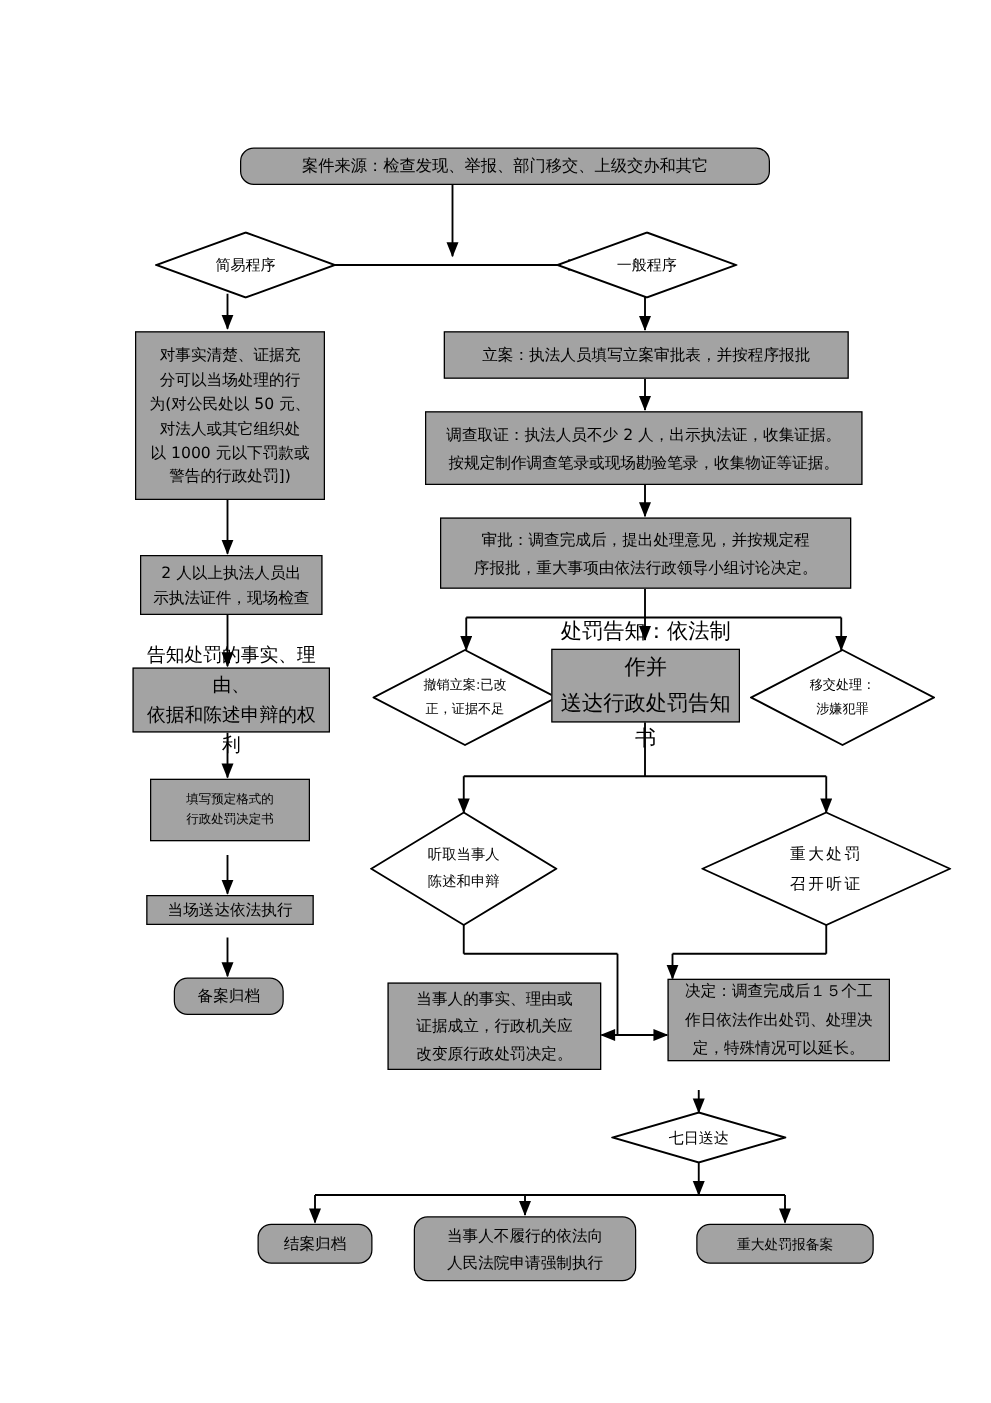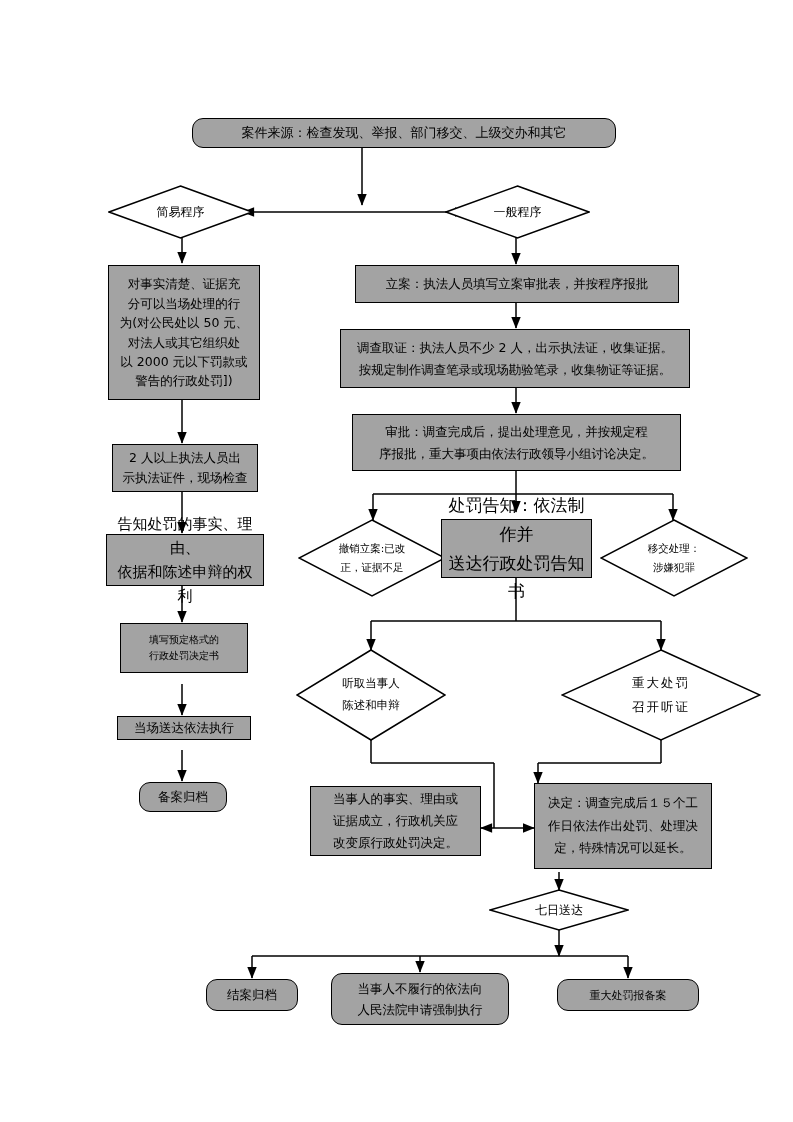--- a/index.html
+++ b/index.html
@@ -86,40 +86,40 @@
       <line x1="252" y1="956" x2="252" y2="978" marker-end="url(#ah)"></line>
       <line x1="420" y1="956" x2="420" y2="972" marker-end="url(#ah)"></line>
       <line x1="628" y1="956" x2="628" y2="978" marker-end="url(#ah)"></line>
     </g>
   </svg>
 
   <div class="node round" style="left:192px;top:118px;width:424px;height:30px;font-size:13px;">
     <span class="tx">案件来源：检查发现、举报、部门移交、上级交办和其它</span>
   </div>
 
-  <div class="dia" style="left:108px;top:185px;width:145px;height:54px;text-decoration:underline;">
+  <div class="dia" style="left:124px;top:185px;width:145px;height:54px;text-decoration:underline;">
     <svg class="shape" viewBox="0 0 145 54" preserveAspectRatio="none">
       <polygon points="72.5,1 144,27 72.5,53 1,27" fill="#fff" stroke="#000" stroke-width="1.5" vector-effect="non-scaling-stroke"></polygon>
     </svg>
     <div class="lbl" style="font-size:12px;">简易程序</div>
   </div>
 
   <div class="dia" style="left:445px;top:185px;width:145px;height:54px;">
     <svg class="shape" viewBox="0 0 145 54" preserveAspectRatio="none">
       <polygon points="72.5,1 144,27 72.5,53 1,27" fill="#fff" stroke="#000" stroke-width="1.5" vector-effect="non-scaling-stroke"></polygon>
     </svg>
     <div class="lbl" style="font-size:12px;">一般程序</div>
   </div>
 
   <div class="node rect" style="left:108px;top:265px;width:152px;height:135px;font-size:12.5px;line-height:1.55;padding:4px 6px;">
     <span class="tx">对事实清楚、证据充
 分可以当场处理的行
 为(对公民处以 50 元、
 对法人或其它组织处
-以 2000 元以下罚款或
+以 1000 元以下罚款或
 警告的行政处罚])</span>
   </div>
 
   <div class="node rect" style="left:112px;top:444px;width:146px;height:48px;font-size:12.5px;line-height:1.6;padding:2px 5px;">
     <span class="tx">2 人以上执法人员出
 示执法证件，现场检查</span>
   </div>
 
   <div class="node rect" style="left:106px;top:534px;width:158px;height:52px;font-size:15px;line-height:1.6;padding:2px 5px;">
     <span class="tx">告知处罚的事实、理由、
@@ -189,21 +189,21 @@
     <div class="lbl" style="font-size:12.5px;line-height:1.9;letter-spacing:2px;">重大处罚
 召开听证</div>
   </div>
 
   <div class="node rect" style="left:310px;top:786px;width:171px;height:70px;font-size:12.5px;line-height:1.75;padding:1px 4px;">
     <span class="tx">当事人的事实、理由或
 证据成立，行政机关应
 改变原行政处罚决定。</span>
   </div>
 
-  <div class="node rect" style="left:534px;top:783px;width:178px;height:86px;font-size:12.5px;line-height:1.8;padding:1px 4px;">
+  <div class="node rect" style="left:534px;top:783px;width:178px;height:66px;font-size:12.5px;line-height:1.8;padding:1px 4px;">
     <span class="tx">决定：调查完成后１５个工
 作日依法作出处罚、处理决
 定，特殊情况可以延长。</span>
   </div>
 
   <div class="dia" style="left:489px;top:889px;width:140px;height:42px;">
     <svg class="shape" viewBox="0 0 140 42" preserveAspectRatio="none">
       <polygon points="70,1 139,21 70,41 1,21" fill="#fff" stroke="#000" stroke-width="1.5" vector-effect="non-scaling-stroke"></polygon>
     </svg>
     <div class="lbl" style="font-size:12px;">七日送达</div>

